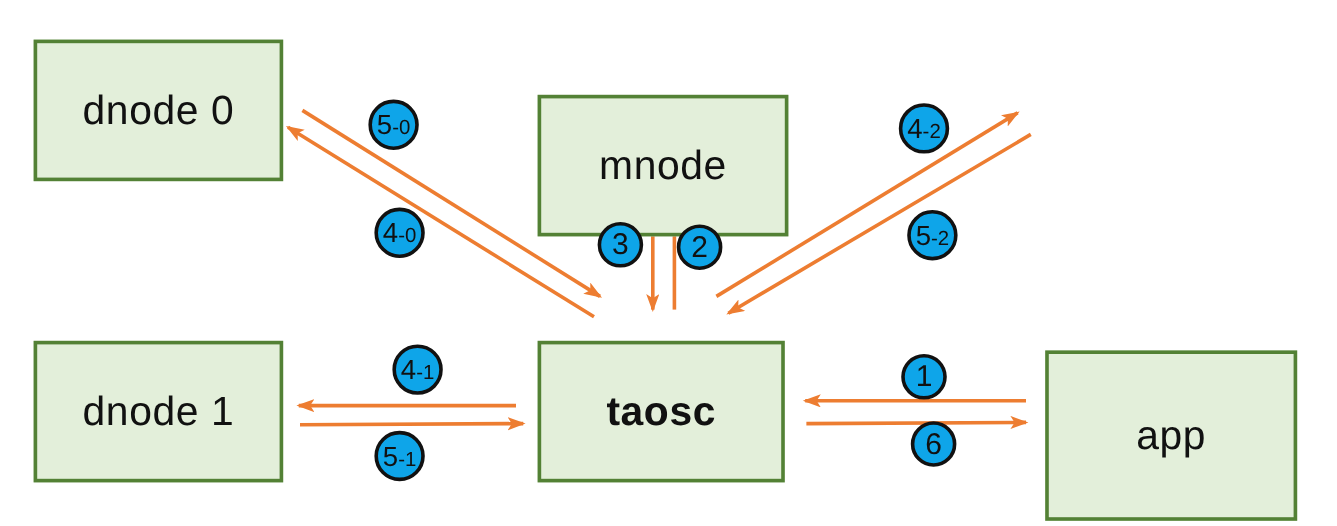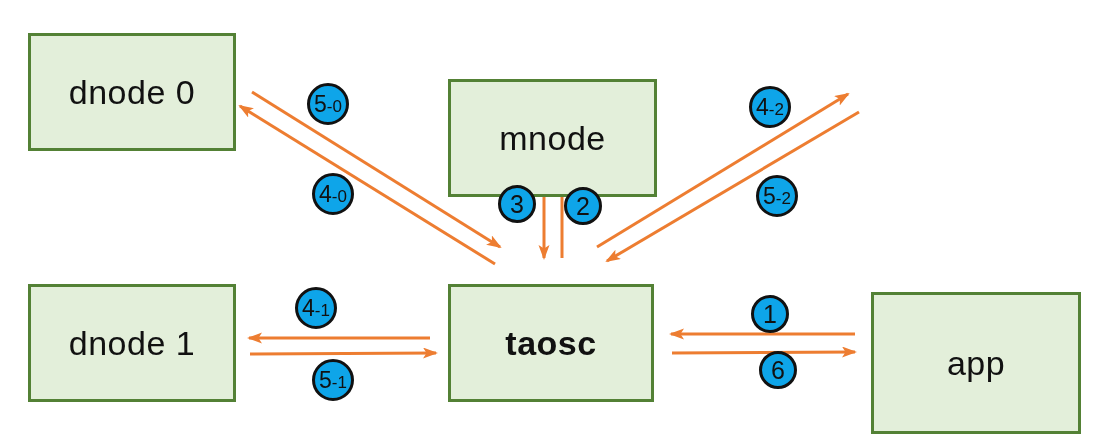--- a/index.html
+++ b/index.html
@@ -58,21 +58,21 @@
   }
   .circle-label .lbl-text { line-height: 1; }
   .circle-label .lbl-main { font-size: 23px; }
   .circle-label .lbl-suffix { font-size: 17px; }
   .lbl-big { width: 42px; height: 42px; }
   .lbl-small { width: 38px; height: 38px; }
   .lbl-small .lbl-main { font-size: 25px; }
 
   .l50 { left: 328px; top: 104px; }
   .l40 { left: 333px; top: 194px; }
-  .l41 { left: 316px; top: 308px; }
+  .l41 { left: 348px; top: 308px; }
   .l51 { left: 333px; top: 380px; }
   .l3  { left: 517px; top: 204px; }
   .l2  { left: 583px; top: 206px; }
   .l42 { left: 770px; top: 107px; }
   .l52 { left: 777px; top: 196px; }
   .l1  { left: 770px; top: 314px; }
   .l6  { left: 778px; top: 370px; }
 </style>
 </head>
 <body>

